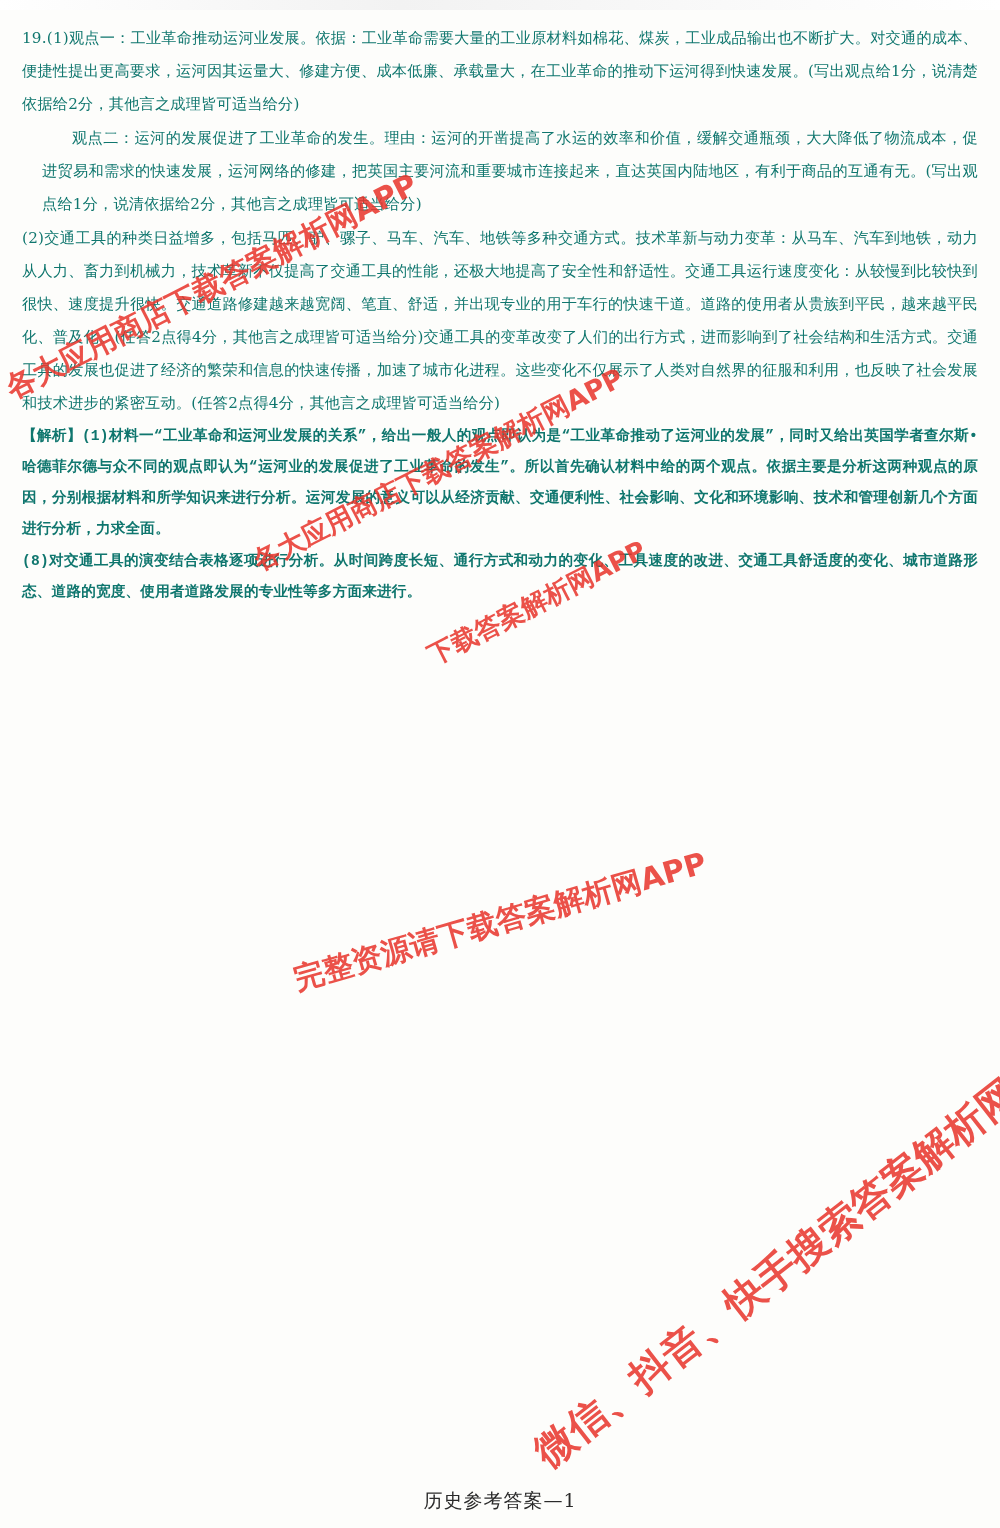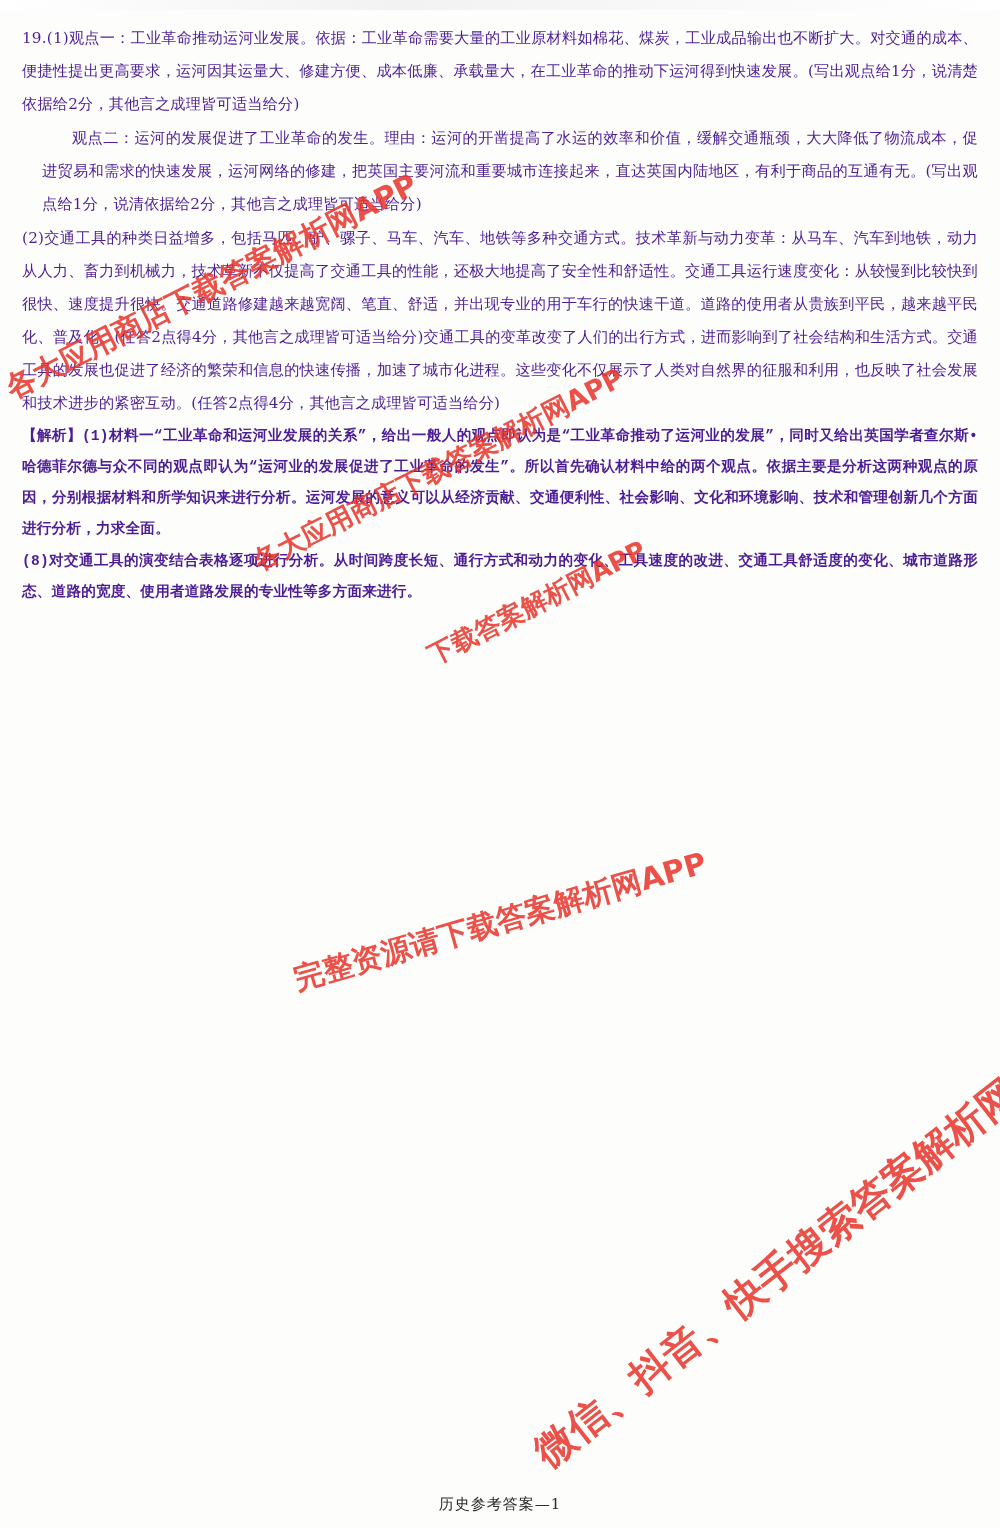--- a/index.html
+++ b/index.html
@@ -26,41 +26,41 @@
     top: 22px;
     width: 956px;
   }
   p {
     margin: 0 0 1px 0;
     font-size: 15.2px;
     line-height: 33px;
     text-align: justify;
     text-justify: inter-ideograph;
     letter-spacing: 0.2px;
-    color: #4c1d95;
+    color: #0f766e;
   }
   p.indent {
     text-indent: 30px;
     margin-left: 20px;
   }
   .bold {
     font-weight: bold;
     font-family: Liberation Mono, monospace;
   }
   .analysis-block p {
     font-size: 14.6px;
     line-height: 31px;
   }
   .footer {
     position: absolute;
     left: 0;
     right: 0;
     bottom: 14px;
     text-align: center;
-    font-size: 15px;
+    font-size: 19px;
     letter-spacing: 1px;
     color: #2a2a2a;
   }
   
   .wm {
     position: absolute;
     color: #e8342a;
     font-family: "DejaVu Sans", "Liberation Sans", sans-serif;
     font-weight: bold;
     white-space: nowrap;

